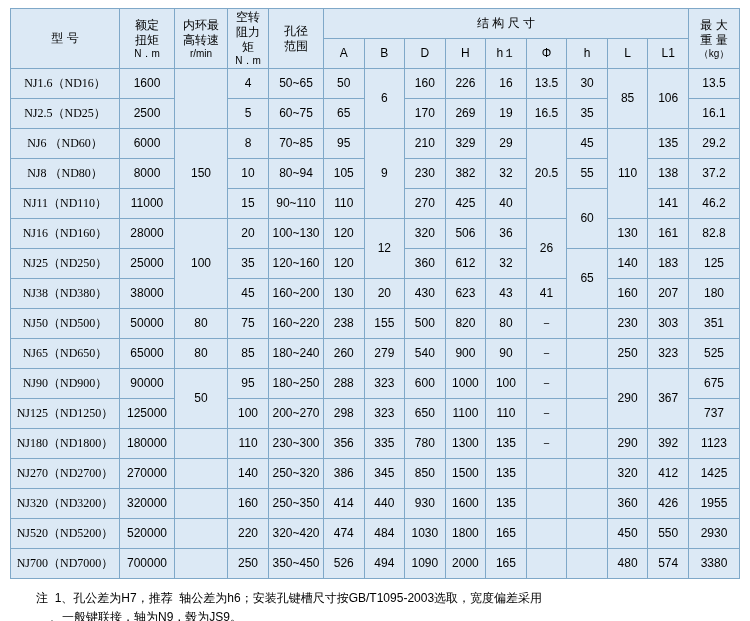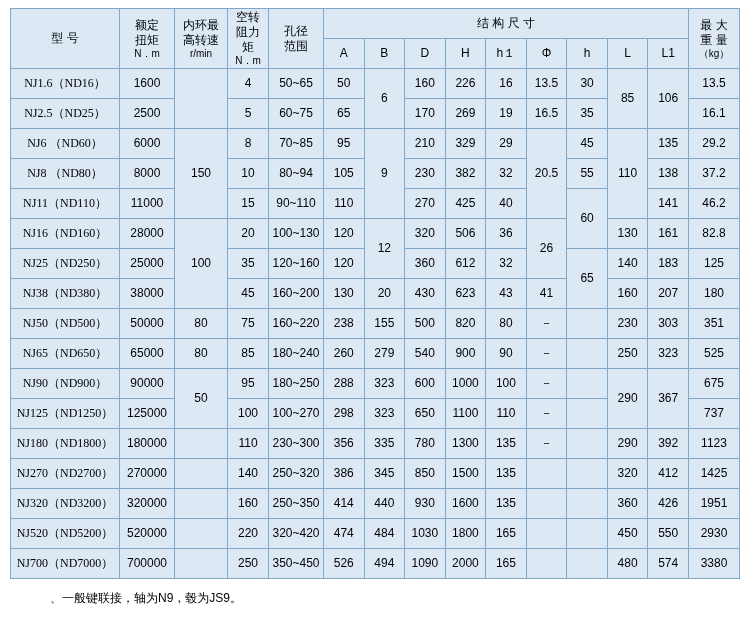--- a/index.html
+++ b/index.html
@@ -270,21 +270,21 @@
         <td></td>
         <td rowspan="2">290</td>
         <td rowspan="2">367</td>
         <td>675</td>
       </tr>
 
       <tr>
         <td class="model-cell">NJ125（ND1250）</td>
         <td>125000</td>
         <td>100</td>
-        <td>100~270</td>
+        <td>200~270</td>
         <td>298</td>
         <td>323</td>
         <td>650</td>
         <td>1100</td>
         <td>110</td>
         <td class="dash">－</td>
         <td></td>
         <td>737</td>
       </tr>
 
@@ -332,21 +332,21 @@
         <td>250~350</td>
         <td>414</td>
         <td>440</td>
         <td>930</td>
         <td>1600</td>
         <td>135</td>
         <td></td>
         <td></td>
         <td>360</td>
         <td>426</td>
-        <td>1951</td>
+        <td>1955</td>
       </tr>
 
       <tr>
         <td class="model-cell">NJ520（ND5200）</td>
         <td>520000</td>
         <td></td>
         <td>220</td>
         <td>320~420</td>
         <td>474</td>
         <td>484</td>
@@ -374,17 +374,18 @@
         <td></td>
         <td></td>
         <td>480</td>
         <td>574</td>
         <td>3380</td>
       </tr>
     </tbody>
   </table>
 
   <div class="notes">
+    <div>注  1、孔公差为H7，推荐  轴公差为h6；安装孔键槽尺寸按GB/T1095-2003选取，宽度偏差采用</div>
     <div class="n2">、一般键联接，轴为N9，毂为JS9。</div>
 
   </div>
 
 </div>
 
 </body></html>

